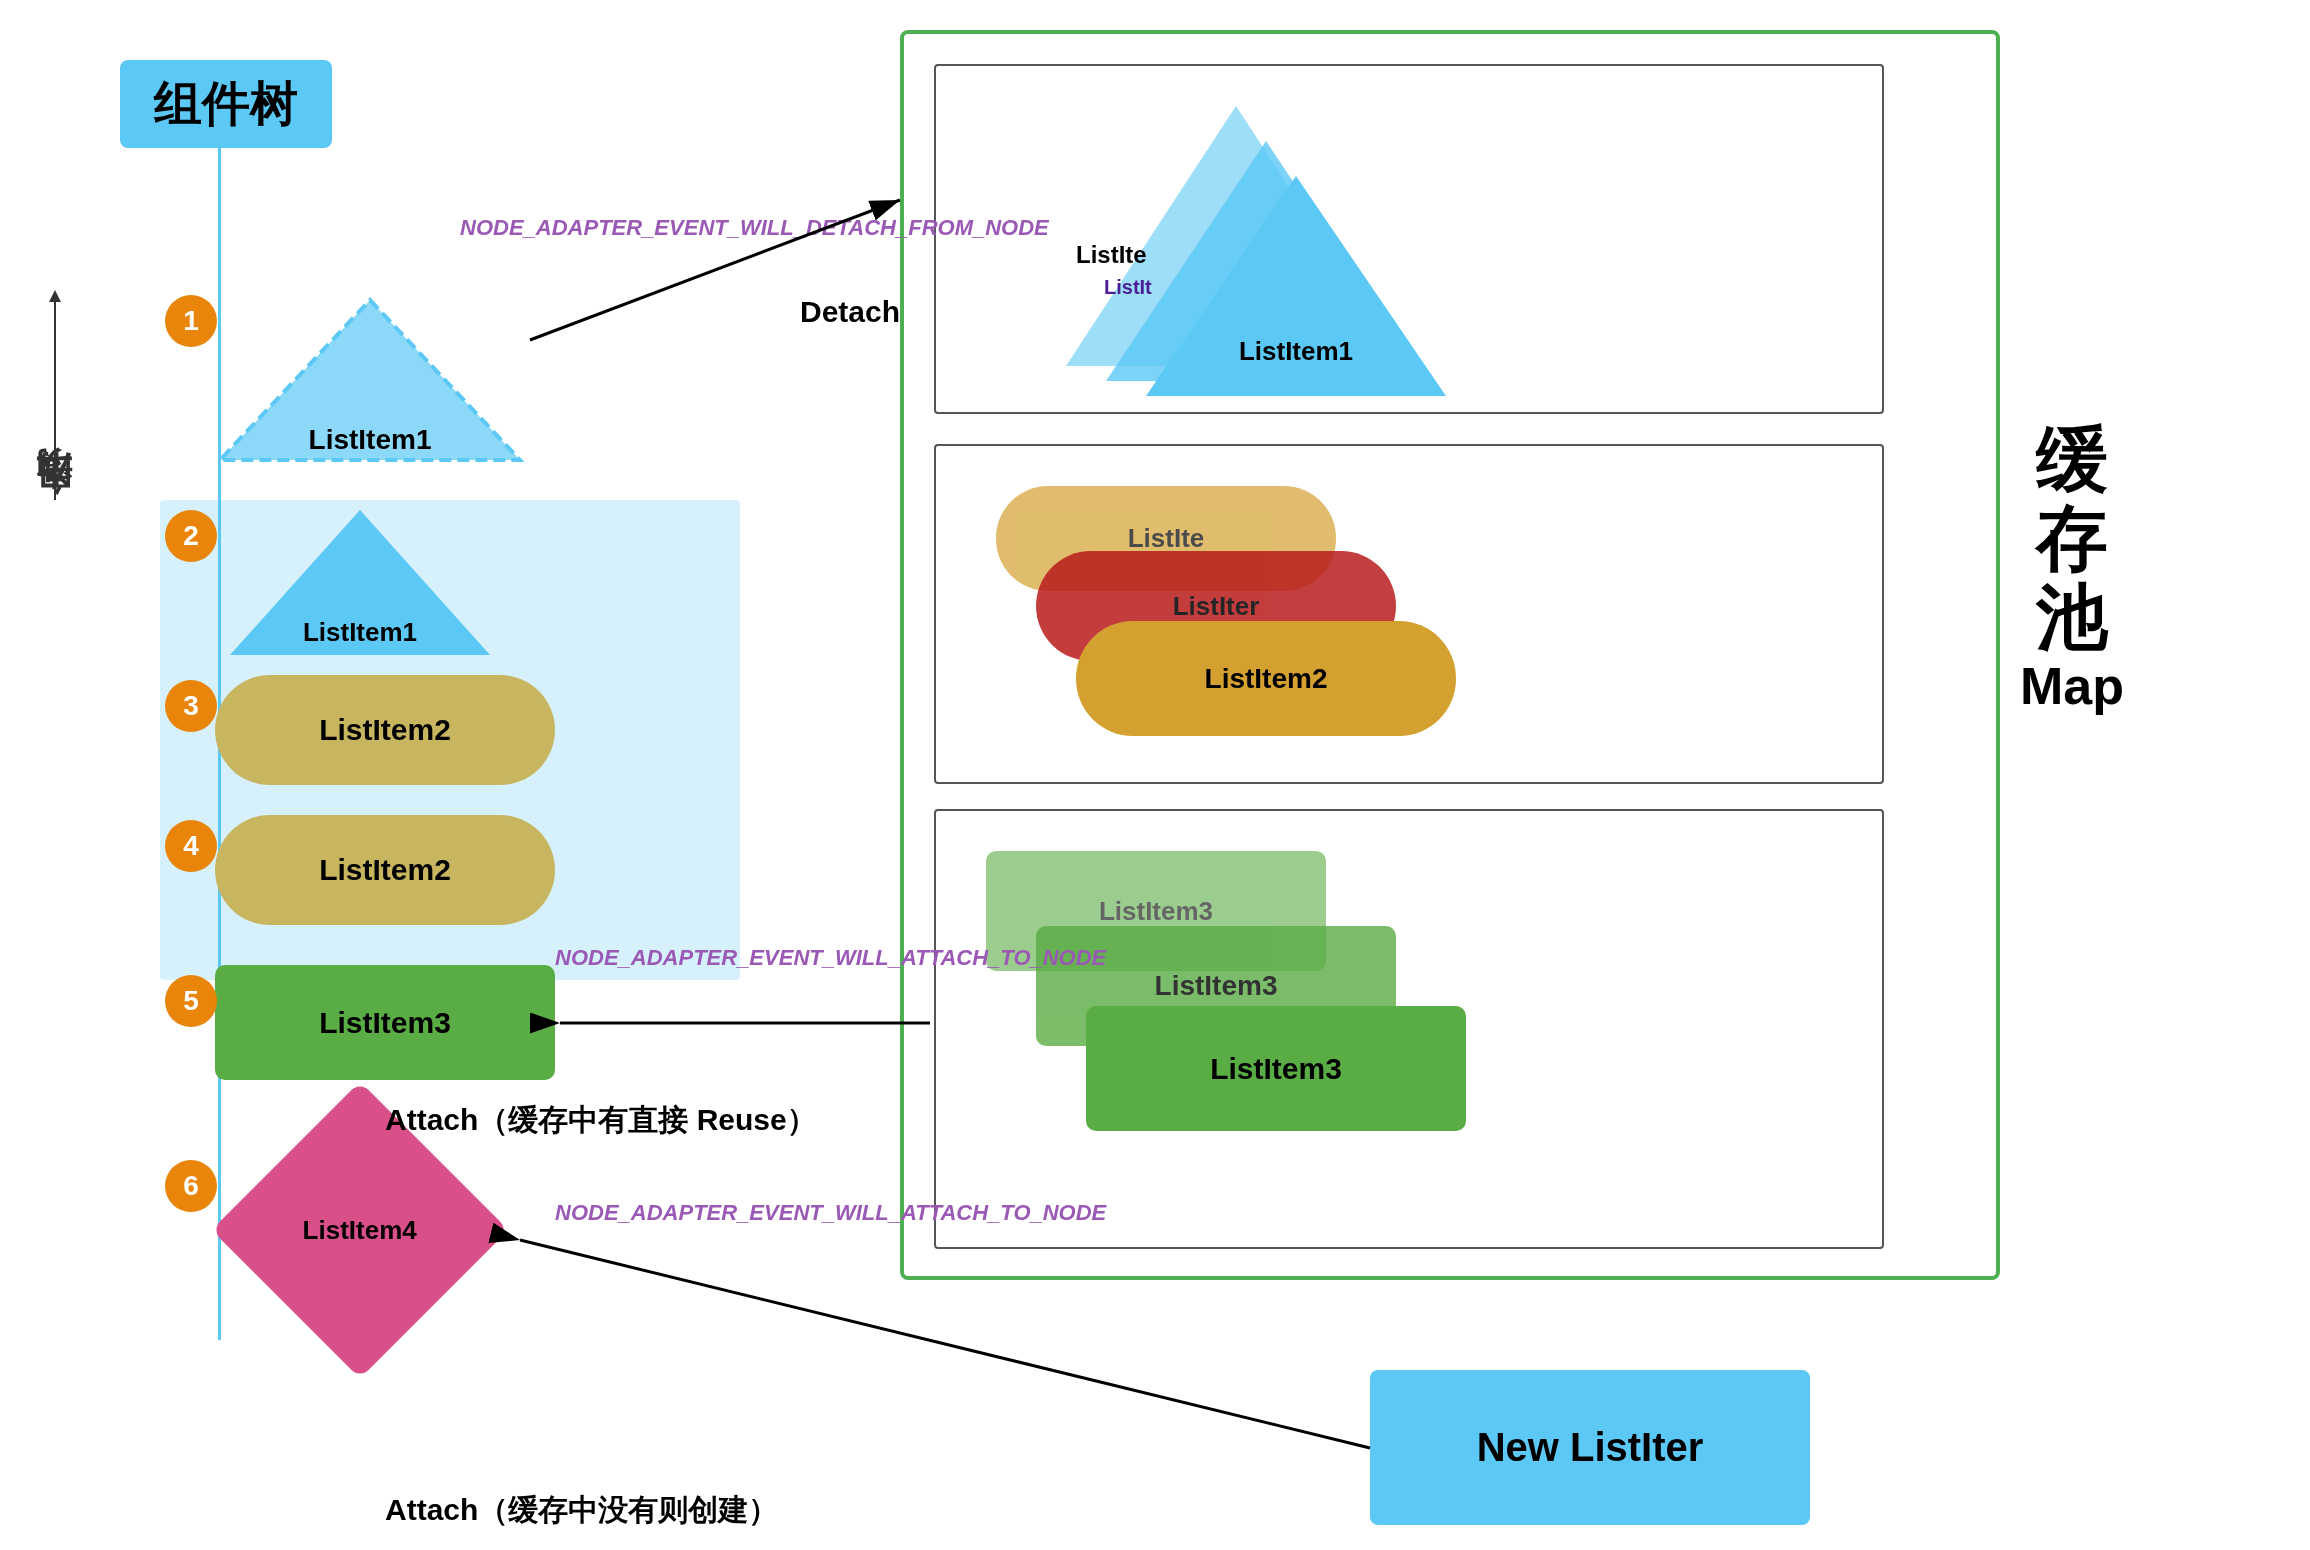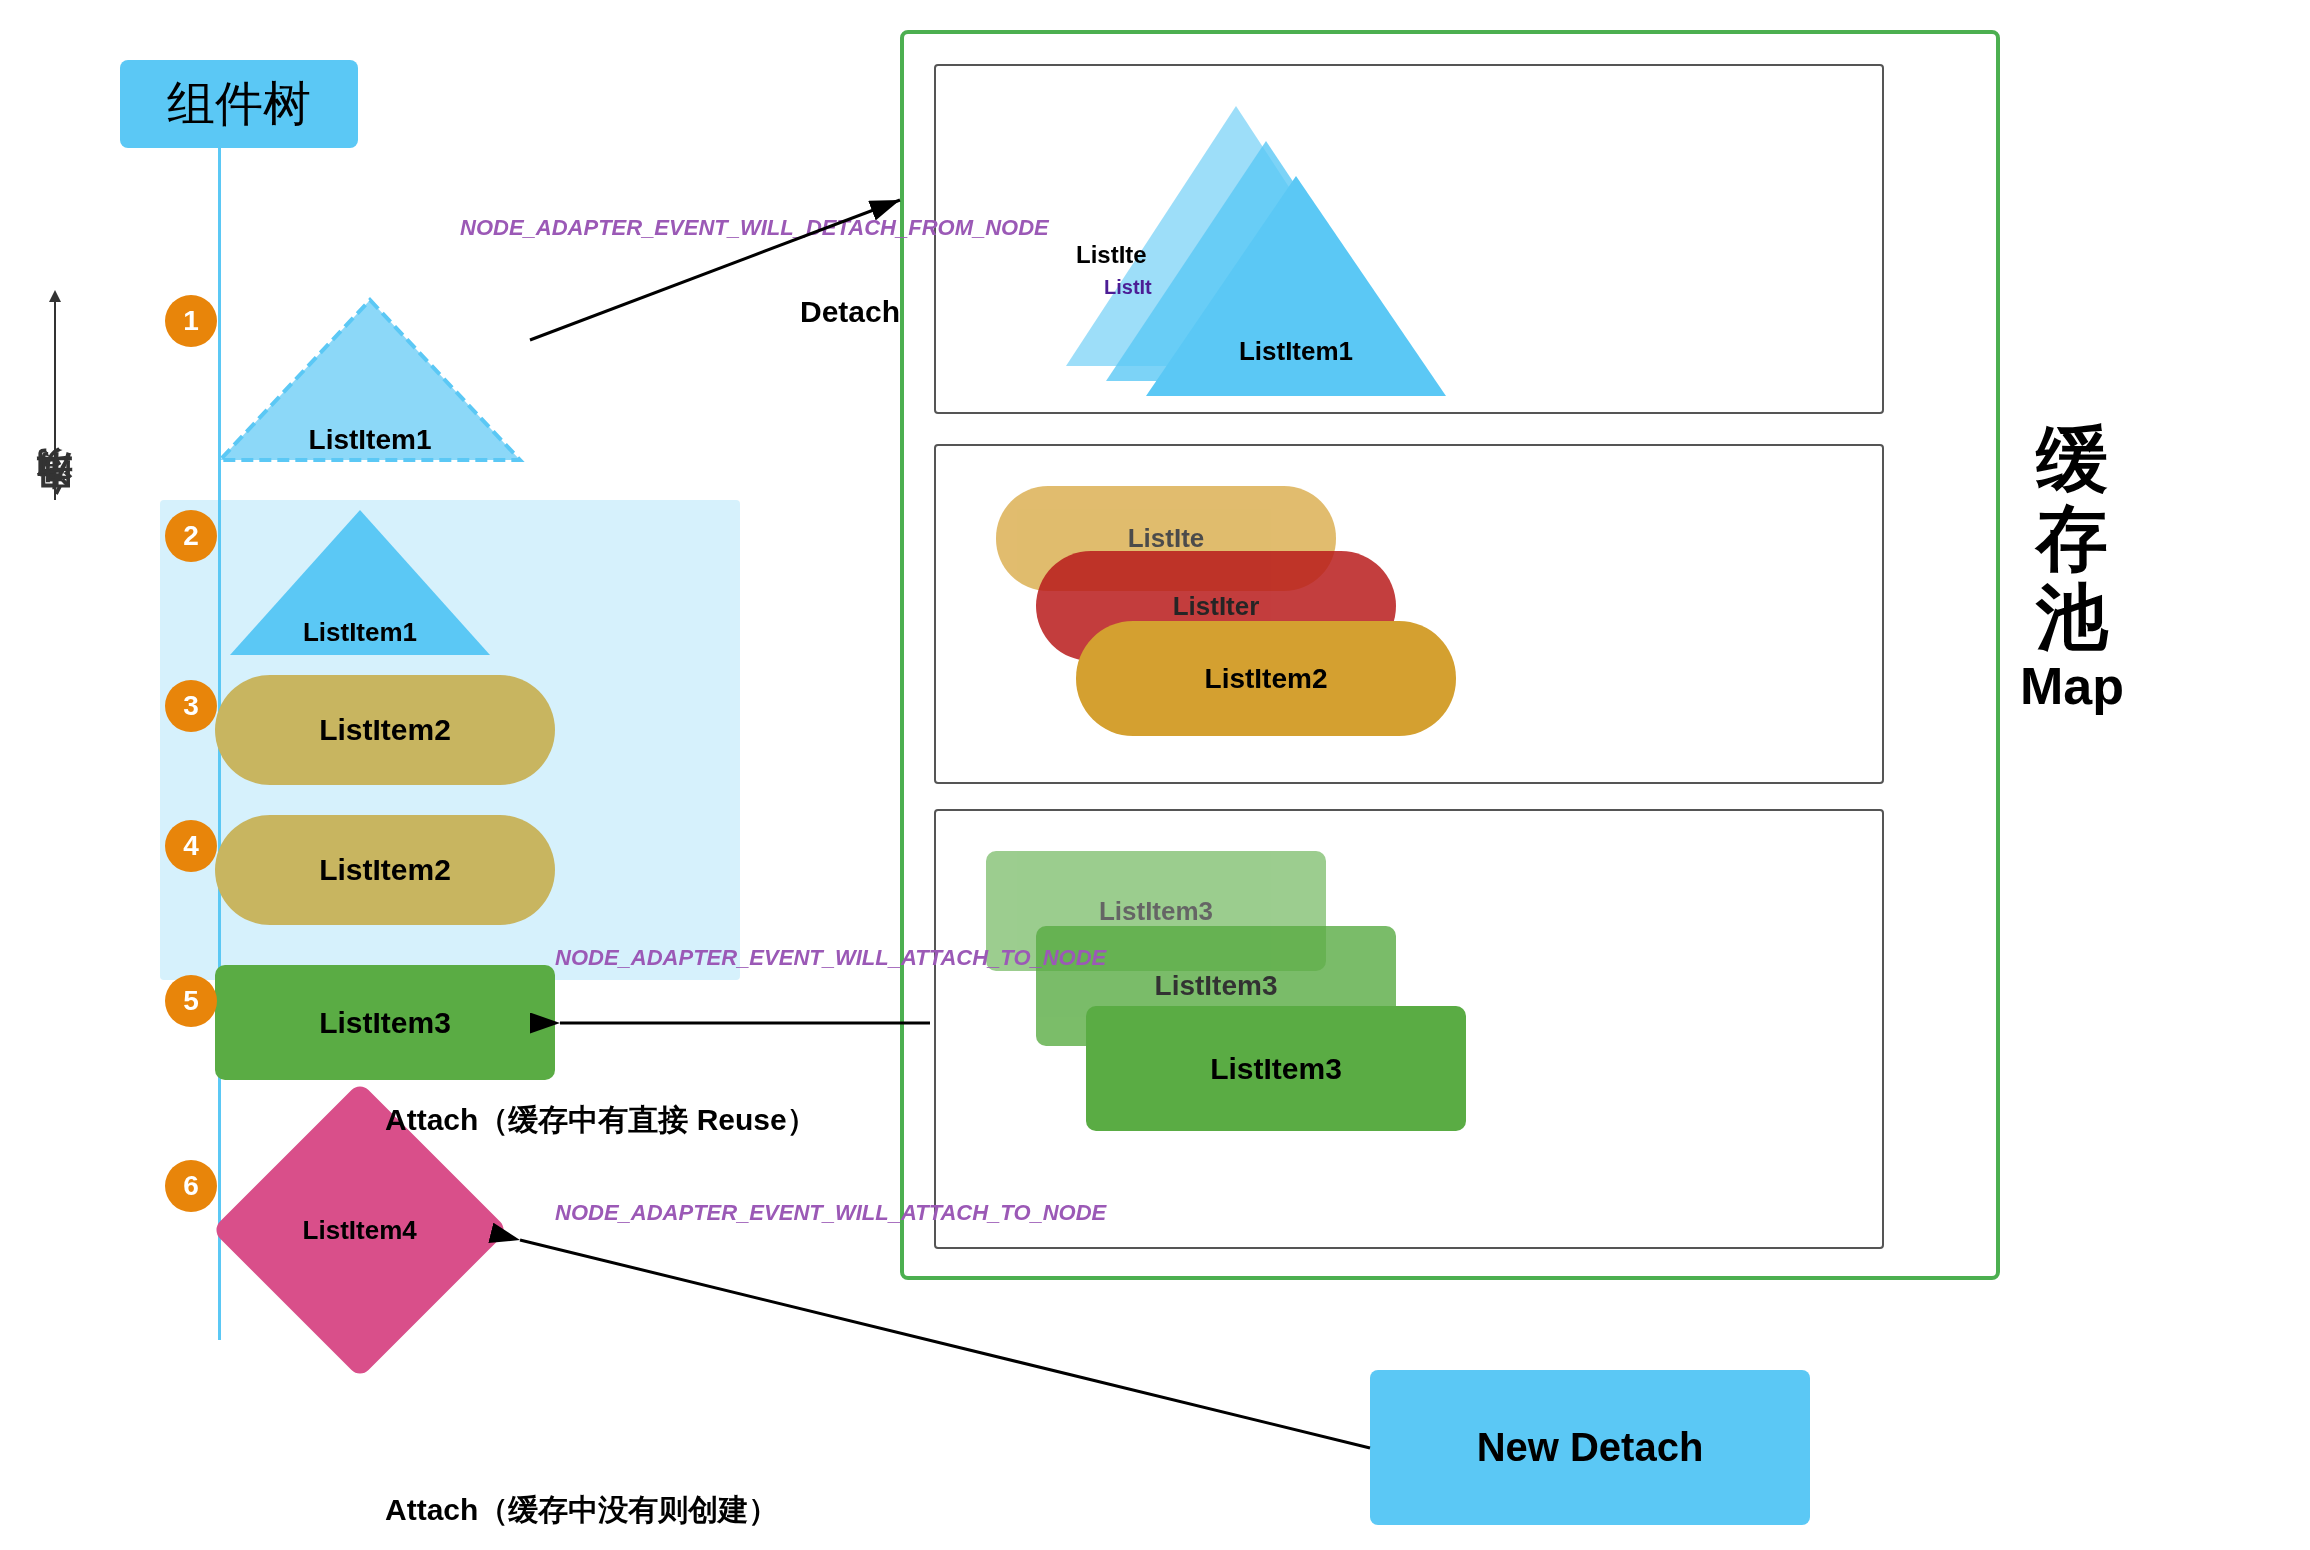--- a/index.html
+++ b/index.html
@@ -47,23 +47,23 @@
       letter-spacing: 4px;
     }
 
     
     .component-tree-box {
       position: absolute;
       left: 120px;
       top: 60px;
       background: #5bc8f5;
       border-radius: 8px;
-      padding: 12px 47px;
+      padding: 12px 34px;
       font-size: 48px;
-      font-weight: normal;
+      font-weight: bold;
       color: #000;
     }
 
     
     .tree-line {
       position: absolute;
       left: 218px;
       top: 140px;
       width: 3px;
       height: 1200px;
@@ -251,21 +251,21 @@
 </div>
 
 <div style="position:absolute; left:2020px; top:420px; font-size:72px; font-weight:bold; color:#000; text-align:center; line-height:1.1;">
   <div>缓</div>
   <div>存</div>
   <div>池</div>
   <div style="font-size:52px;">Map</div>
 </div>
 
 <div class="new-created-box">
-  <span>New Detach</span>
+  <span>New ListIter</span>
 </div>
 
 <div class="event-label" style="left:460px; top:215px;">
   <span>NODE_ADAPTER_EVENT_WILL_DETACH_FROM_NODE</span>
 </div>
 
 <div class="action-label" style="left:760px; top:295px;margin-left:40px;">
   <span>Detach</span>
 </div>
 

